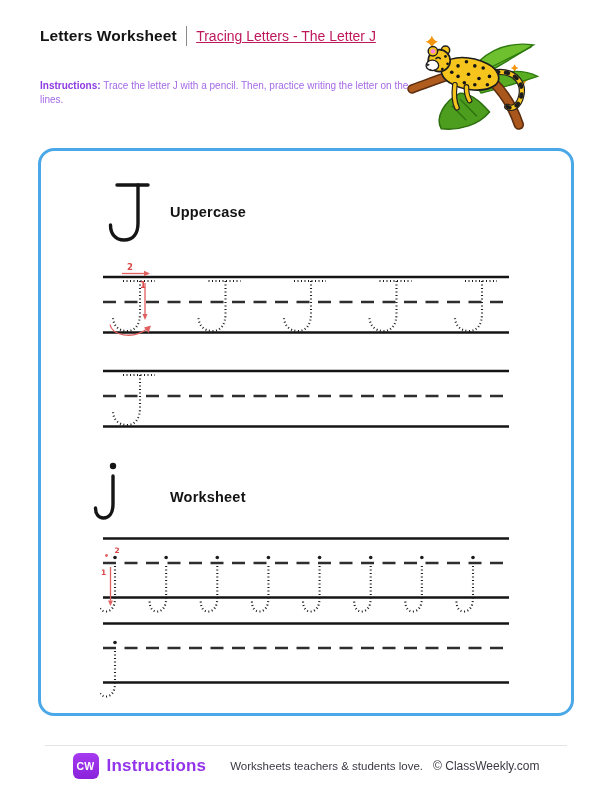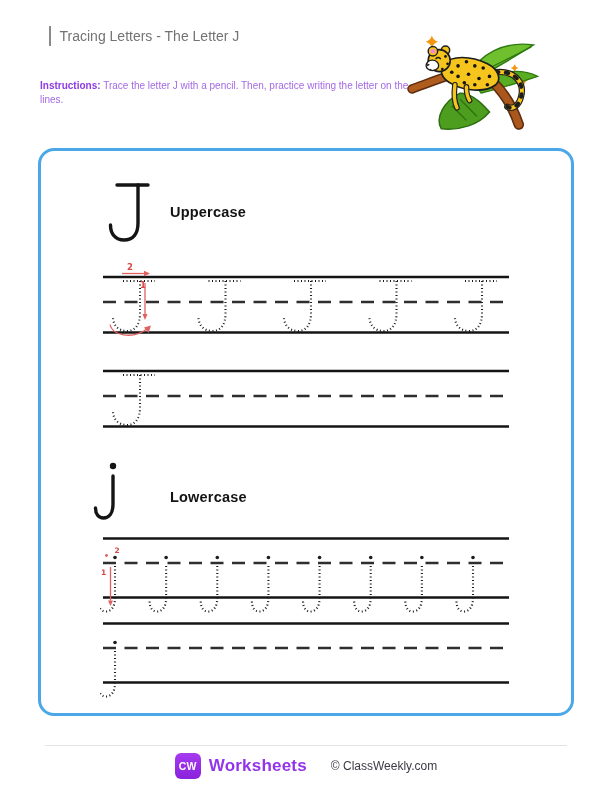--- a/index.html
+++ b/index.html
@@ -4,21 +4,21 @@
 <style>
   html,body{margin:0;padding:0;background:#ffffff;}
   .page{
     position:relative;width:612px;height:792px;background:#fff;overflow:hidden;
     font-family:"Liberation Sans","DejaVu Sans",sans-serif;color:#1f1f1f;
   }
   
   .header-row{position:absolute;left:40px;top:26px;display:flex;align-items:center;}
   .title{font-size:15.5px;font-weight:700;color:#141414;letter-spacing:.1px;}
   .header-sep{width:1.5px;height:20px;background:#8a8a8a;margin:0 9px;}
-  .subtitle{font-size:14px;color:#737373;}
+  .subtitle{font-size:14px;color:#be185d;text-decoration:underline;}
   .instructions{position:absolute;left:40px;top:79px;width:382px;font-size:10px;line-height:1.35;color:#a46ae6;}
   .instructions b{color:#8d3ae2;font-weight:700;}
   
   .leopard{position:absolute;left:405px;top:24px;}
   
   .panel{position:absolute;left:38px;top:148px;width:536px;height:568px;box-sizing:border-box;
     border:3px solid #4aa8e8;border-radius:16px;background:#fff;}
   .big-letter{position:absolute;}
   .big-letter path{fill:none;stroke:#151515;stroke-width:3.4;stroke-linecap:round;}
   .big-letter circle{fill:#151515;}
@@ -41,20 +41,21 @@
   .brand{font-size:17px;font-weight:700;color:#9333ea;margin-left:8px;margin-right:24px;letter-spacing:.2px;}
   .tagline{font-size:11.5px;color:#3a3a44;margin-right:10px;}
   .copyright{font-size:12px;color:#3a3a44;}
 </style>
 </head>
 <body>
 
 <div class="page">
 
   <div class="header-row">
+    <span class="title">Letters Worksheet</span>
     <span class="header-sep"></span>
     <span class="subtitle">Tracing Letters - The Letter J</span>
   </div>
 
   <div class="instructions">
     <b>Instructions:</b>
     <span>Trace the letter J with a pencil. Then, practice writing the letter on the lines.</span>
   </div>
 
   <svg class="leopard" width="148" height="110" viewBox="0 0 140 105" aria-label="leopard-on-branch">
@@ -160,21 +161,21 @@
       <line x1="3" y1="44" x2="409" y2="44" class="guide-dashed"></line>
       <line x1="3" y1="74.5" x2="409" y2="74.5" class="guide-solid"></line>
       <path d="M 23 23 H 55" class="dotted"></path>
       <path d="M 40 23 V 55 C 40 67 35 73 27 73 C 18 73 13 67 13 59" class="dotted"></path>
     </svg>
 
   <svg class="big-letter" style="left:93px;top:458px;" width="32" height="66" viewBox="0 0 32 66" aria-label="j">
     <circle cx="20" cy="8" r="3.2"></circle>
     <path d="M 20 18 V 46 C 20 55.5 16 60 10.5 60 C 5.5 60 2.5 56 2.5 50"></path>
   </svg>
-  <div class="case-label" style="top:489px;">Lowercase</div>
+  <div class="case-label" style="top:489px;">Worksheet</div>
 
   <svg id="trace-row-2" class="trace" style="top:530px;" width="412" height="85" viewBox="0 0 412 85">
       <line x1="3" y1="8.5" x2="409" y2="8.5" class="guide-solid"></line>
       <line x1="3" y1="33" x2="409" y2="33" class="guide-dashed"></line>
       <line x1="3" y1="67.5" x2="409" y2="67.5" class="guide-solid"></line>
       <circle cx="15" cy="27.5" r="1.8" class="dotfill"></circle>
       <path d="M 15 36 V 68 C 15 77 11 81.5 6 81.5 C 1 81.5 -1.5 77.5 -1.5 71.5" class="dotted"></path>
       <circle cx="66.14285714285714" cy="27.5" r="1.8" class="dotfill"></circle>
       <path d="M 66.14285714285714 36 V 68 C 66.14285714285714 77 62.14285714285714 81.5 57.14285714285714 81.5 C 52.14285714285714 81.5 49.64285714285714 77.5 49.64285714285714 71.5" class="dotted"></path>
       <circle cx="117.28571428571429" cy="27.5" r="1.8" class="dotfill"></circle>
@@ -201,17 +202,18 @@
       <line x1="3" y1="67.5" x2="409" y2="67.5" class="guide-solid"></line>
       <circle cx="15" cy="27.5" r="1.8" class="dotfill"></circle>
       <path d="M 15 36 V 68 C 15 77 11 81.5 6 81.5 C 1 81.5 -1.5 77.5 -1.5 71.5" class="dotted"></path>
     </svg>
 
   <div class="footer-divider"></div>
   <div class="footer">
     <div class="logo">
       <span>CW</span>
     </div>
-    <div class="brand">Worksheets</div>
+    <div class="brand">Instructions</div>
+    <div class="tagline">Worksheets teachers &amp; students love.</div>
     <div class="copyright">© ClassWeekly.com</div>
   </div>
 
 </div>
 
 </body></html>

